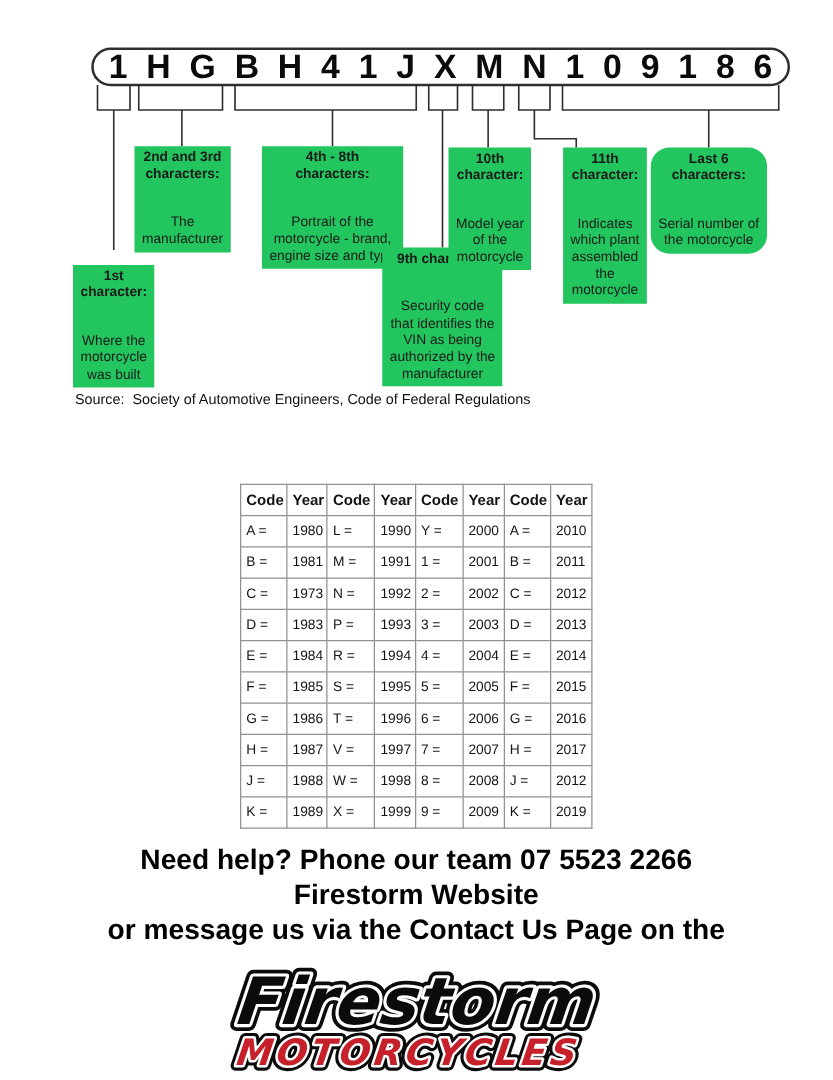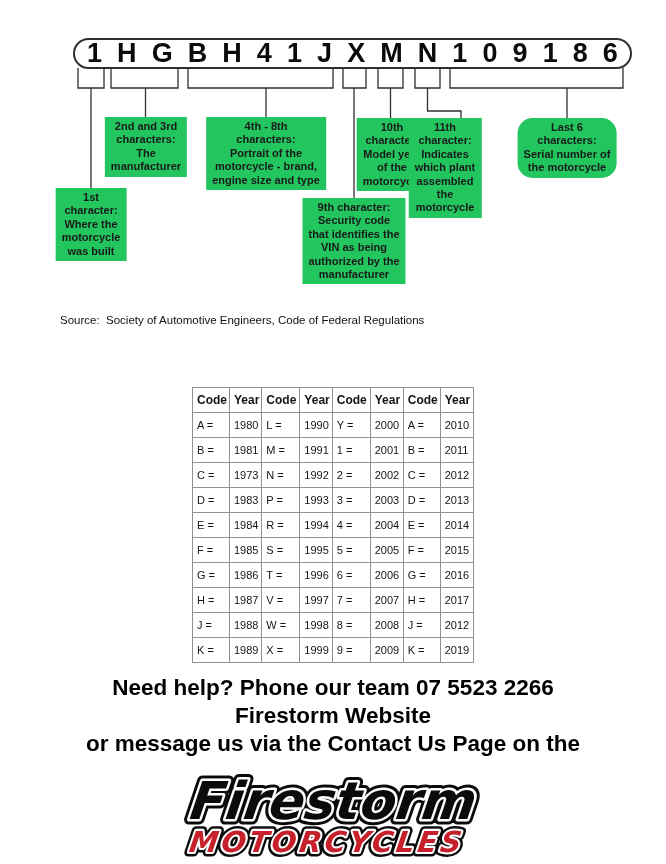--- a/index.html
+++ b/index.html
@@ -17,27 +17,27 @@
   .vin-char { font-weight:bold; font-size:27px; line-height:1; color:#0b0b0b; }
   
   .connectors { position:absolute; left:0; top:0; }
   
   .callout {
     position:absolute; transform:translateX(-50%);
     background:#22c55e; padding:3px 6px; text-align:center;
     font-size:11px; line-height:13.4px; color:#1a1a1a;
   }
   .callout .title { font-weight:bold; white-space:pre-line; }
-  .callout .body  { font-weight:bold; white-space:pre-line; }
-  .co-1st   { left:91px;  top:188px; }
+  .callout .body  { font-weight:normal; white-space:pre-line;margin-top:25px; }
+  .co-1st   { left:91px;  top:212px; }
   .co-2nd   { left:146px; top:117px; }
   .co-4th   { left:266px; top:117px; }
   .co-9th   { left:354px; top:198px; }
   .co-10th  { left:392px; top:118px; }
-  .co-11th  { left:445px; top:118px; }
+  .co-11th  { left:484px; top:118px; }
   .co-last6 { left:567px; top:118px;border-radius:15px; }
   
   .source { position:absolute; left:60px; top:314px; font-size:11.5px; color:#111; white-space:pre; }
   
   .year-table {
     position:absolute; left:192px; top:387px;
     border-collapse:collapse; table-layout:fixed; color:#141414;
   }
   .year-table th, .year-table td {
     border:1px solid #919191; text-align:left; vertical-align:middle;

